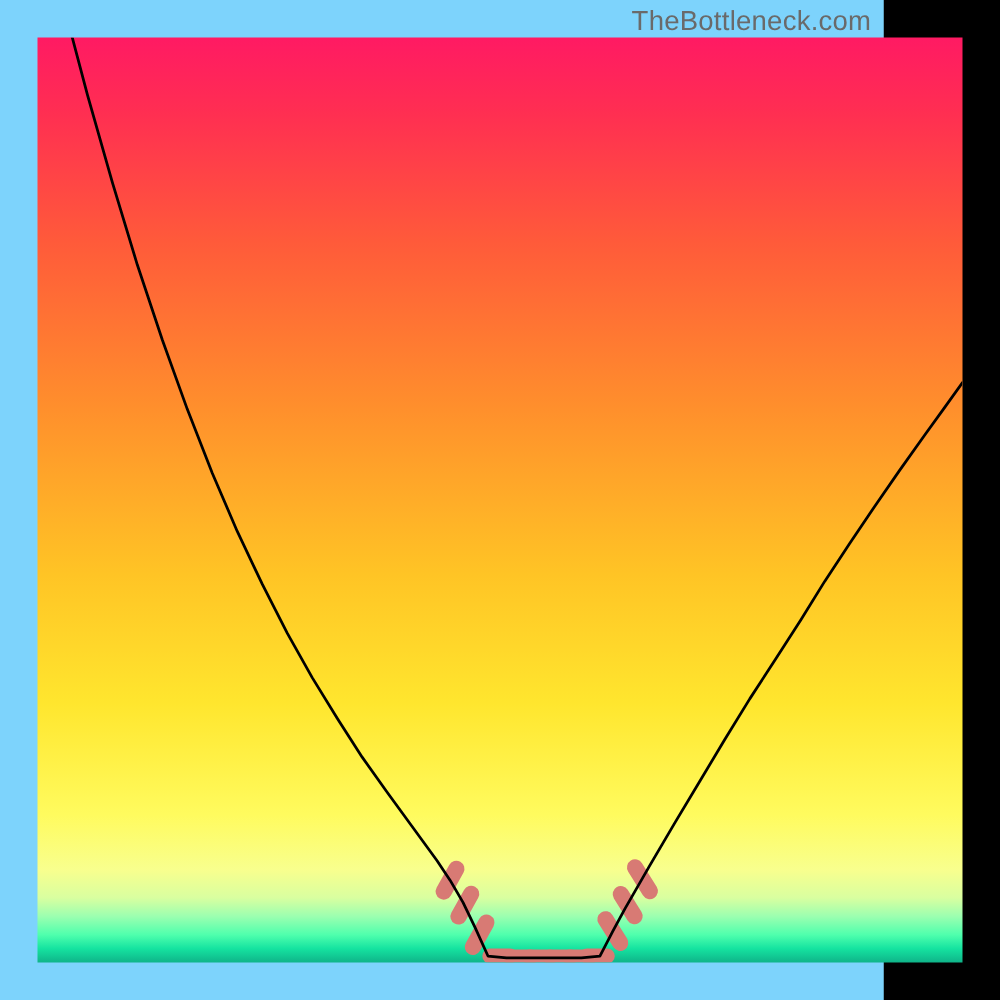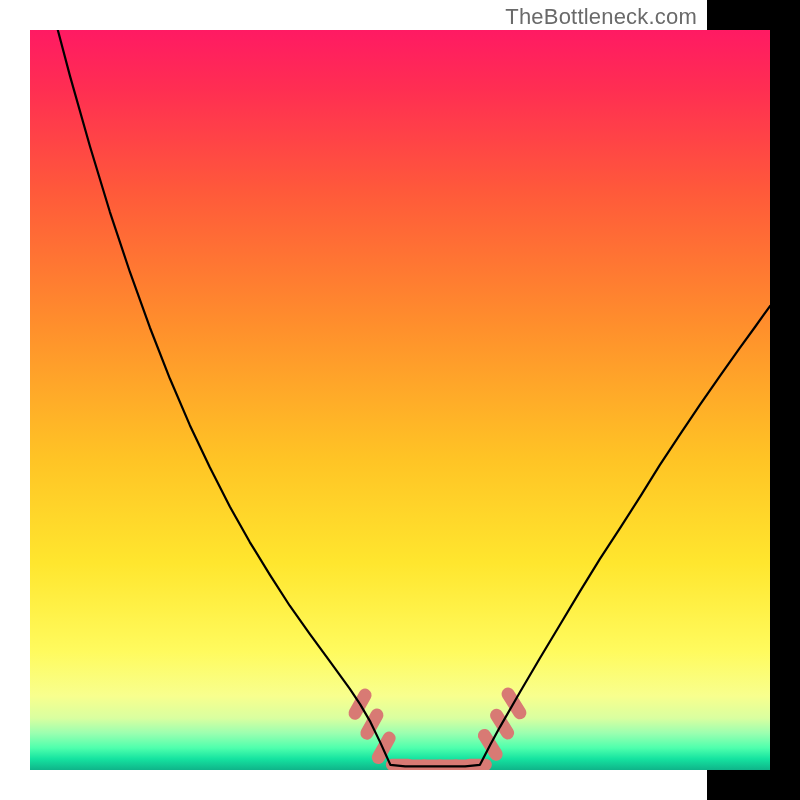--- a/index.html
+++ b/index.html
@@ -8,21 +8,21 @@
     width: 800px;
     height: 800px;
     overflow: hidden;
     background: #000;
     font-family: Arial, Helvetica, sans-serif;
   }
   .frame {
     position: relative;
     width: 707px;
     height: 800px;
-    background: #ffffff;
+    background: #7dd3fc;
   }
   .plot {
     position: absolute;
     left: 30px;
     top: 30px;
     width: 740px;
     height: 740px;
     
     background: linear-gradient(
       to bottom,

